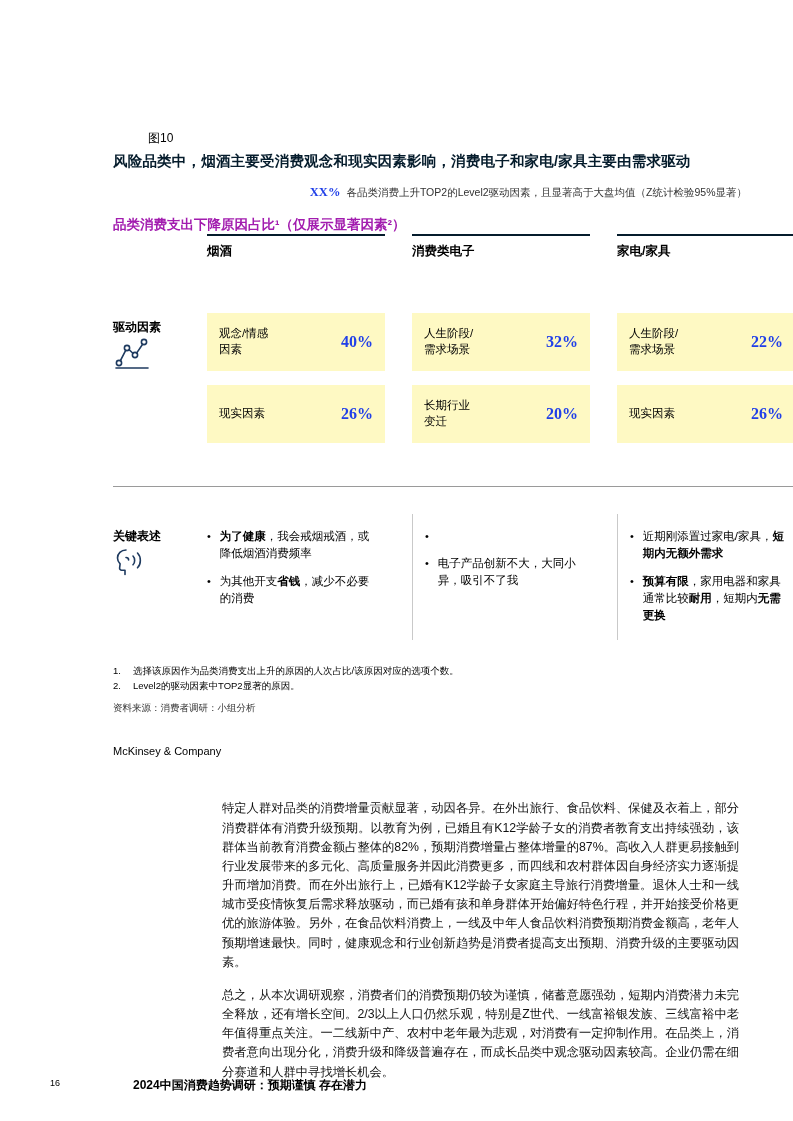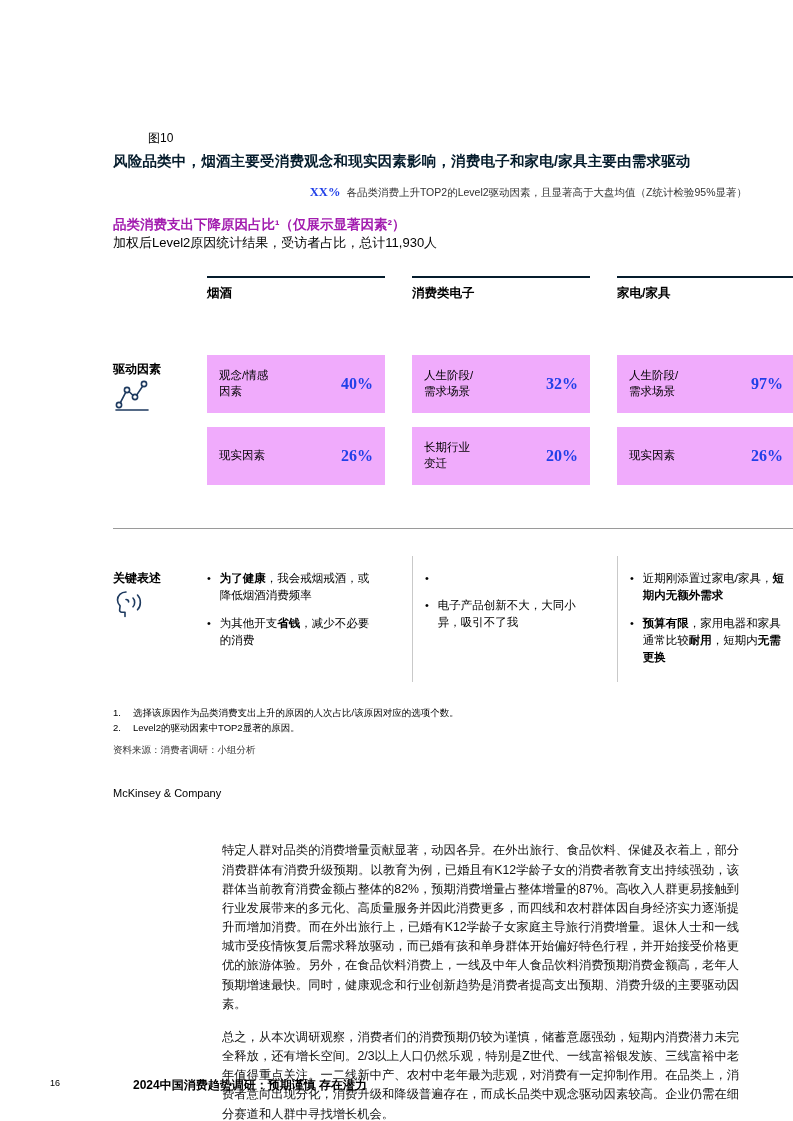--- a/index.html
+++ b/index.html
@@ -33,21 +33,21 @@
     border-top:2px solid #051C2C;
     padding-top:7px;
     font-size:12.5px; font-weight:700;
     margin-bottom:14px;
   }
   .row-label { font-size:12px; font-weight:700; padding-top:18px; }
   .row-label .icon-wrap { margin-top:12px; }
 
   .factor-stack { display:flex; flex-direction:column; gap:14px; padding-top:12px; }
   .factor-box {
-    background:#f0abfc;
+    background:#fef9c3;
     height:58px;
     display:flex; align-items:center; justify-content:space-between;
     padding:0 12px 0 12px;
   }
   .factor-label { font-size:11.5px; line-height:1.35; white-space:pre-line; }
   .factor-value { font-family:"Liberation Serif", serif; font-weight:700; font-size:16px; color:#2140E8; }
 
   .grid-divider { grid-column:1 / -1; border-top:1px solid #9a9a9a; margin:16px 0 0 0; height:0; }
 
   .stm-cell { padding-top:14px; padding-bottom:6px; }
@@ -77,21 +77,20 @@
   <div class="content">
 
     <div class="fig-label">图10</div>
     <div class="fig-title">风险品类中，烟酒主要受消费观念和现实因素影响，消费电子和家电/家具主要由需求驱动</div>
 
     <div class="legend">
       <span class="marker">XX%</span><span>各品类消费上升TOP2的Level2驱动因素，且显著高于大盘均值（Z统计检验95%显著）</span>
     </div>
 
     <div class="sec-title">品类消费支出下降原因占比¹（仅展示显著因素²）</div>
-    <div class="sec-sub">加权后Level2原因统计结果，受访者占比，总计11,930人</div>
 
     <div class="grid">
 
       <div></div>
       <div class="col-header">烟酒</div>
       <div class="col-header">消费类电子</div>
       <div class="col-header">家电/家具</div>
 
       <div class="row-label">
         <span>驱动因素</span>
@@ -133,21 +132,21 @@
           <span class="factor-label">长期行业
 变迁</span>
           <span class="factor-value">20%</span>
         </div>
       </div>
 
       <div class="factor-stack">
         <div class="factor-box">
           <span class="factor-label">人生阶段/
 需求场景</span>
-          <span class="factor-value">97%</span>
+          <span class="factor-value">22%</span>
         </div>
         <div class="factor-box">
           <span class="factor-label">现实因素</span>
           <span class="factor-value">26%</span>
         </div>
       </div>
 
       <div class="grid-divider"></div>
 
       <div class="row-label stm-cell" style="padding-top:14px;">

